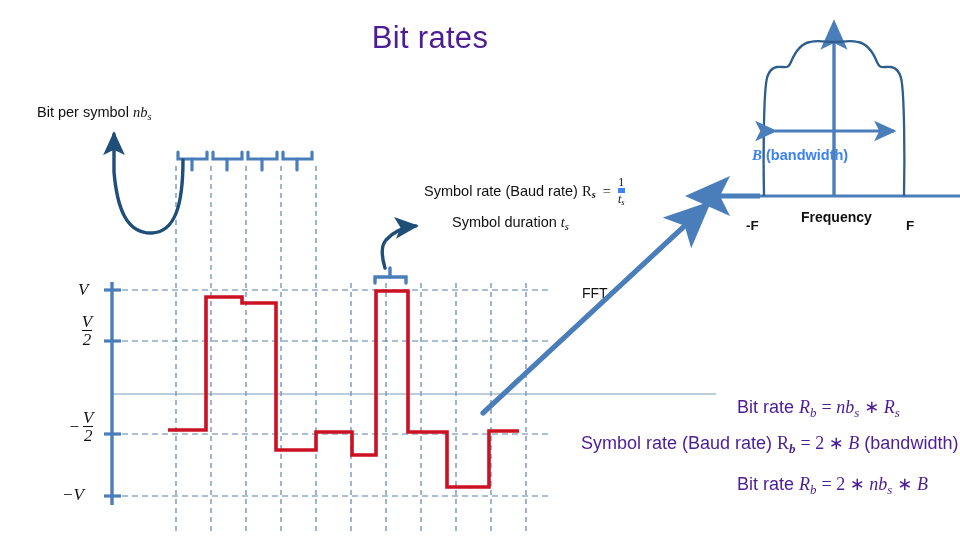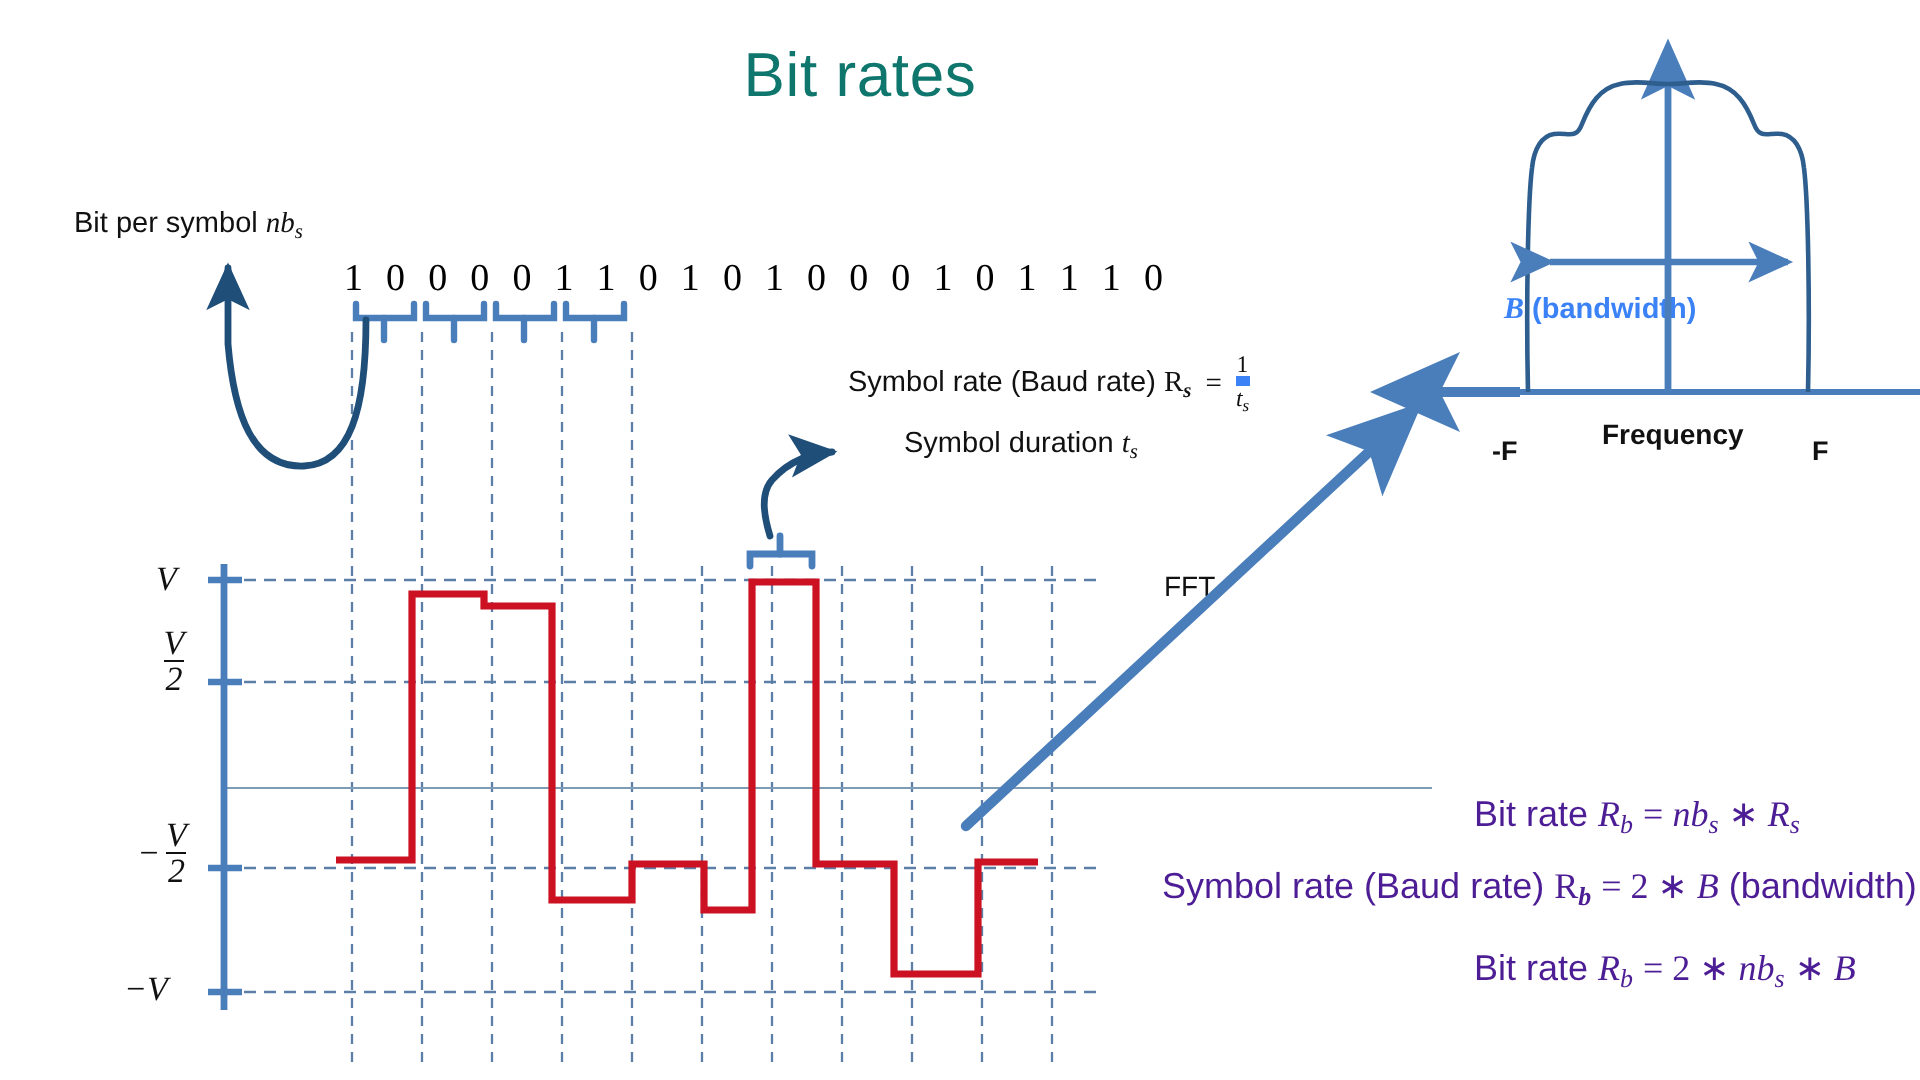--- a/index.html
+++ b/index.html
@@ -14,21 +14,21 @@
   #stage{position:absolute;left:0;top:0;width:960px;height:540px;}
   .abs{position:absolute;}
 
   
   #title{
     left:0;top:20px;width:860px;
     text-align:center;
     font-size:31px;
     font-weight:400;
     letter-spacing:0.3px;
-    color:#0f766e;
+    color:#4c1d95;
     font-family:"Liberation Sans", sans-serif;
   }
 
   
   .lbl{font-size:14.5px;color:#111;white-space:nowrap;line-height:1.15;}
   .mi{font-style:italic;font-family:"Liberation Serif", serif;}
   .sub{font-size:0.72em;vertical-align:-0.28em;font-style:italic;font-family:"Liberation Serif",serif;}
   .frac{display:inline-block;vertical-align:-0.55em;text-align:center;font-family:"Liberation Serif",serif;}
   .frac .num{display:block;font-size:0.82em;line-height:1.05;}
   .frac .den{display:block;font-size:0.82em;line-height:1.05;border-top:5px solid #3b82f6;padding-top:0px;}
@@ -64,21 +64,20 @@
 <body>
 
 <div id="stage">
 
   <div class="abs" id="title">Bit rates</div>
 
   <div class="abs lbl" id="bps-label" style="left:6px;top:104px;margin-left:31px;">
     <span>Bit per symbol </span><span class="mi">nb</span><span class="sub">s</span>
   </div>
 
-  <div class="abs" id="bitstring">1 0 0 0 0 1 1 0 1 0 1 0 0 0 1 0 1 1 1 0</div>
 
   <div class="abs lbl" id="symrate" style="left:424px;top:176px;">
     <span>Symbol rate (Baud rate) </span><span style="font-family:'Liberation Serif',serif;">R</span><span class="sub" style="font-weight:bold;">s</span>
     <span style="font-family:'Liberation Serif',serif;padding:0 3px;">=</span>
     <span class="frac">
       <span class="num">1</span>
       <span class="den"><span class="mi">t</span><span class="sub">s</span></span>
     </span>
   </div>
 

